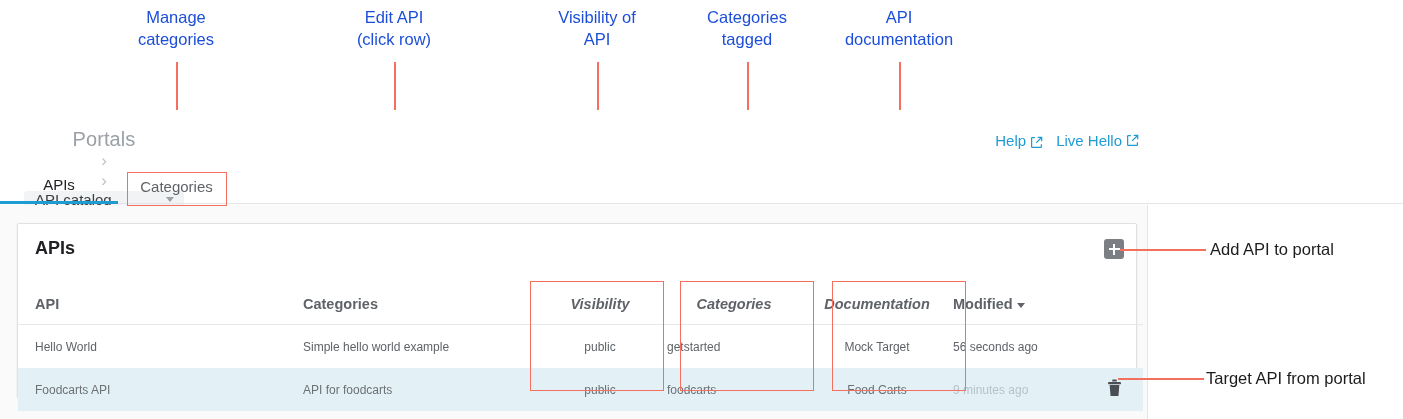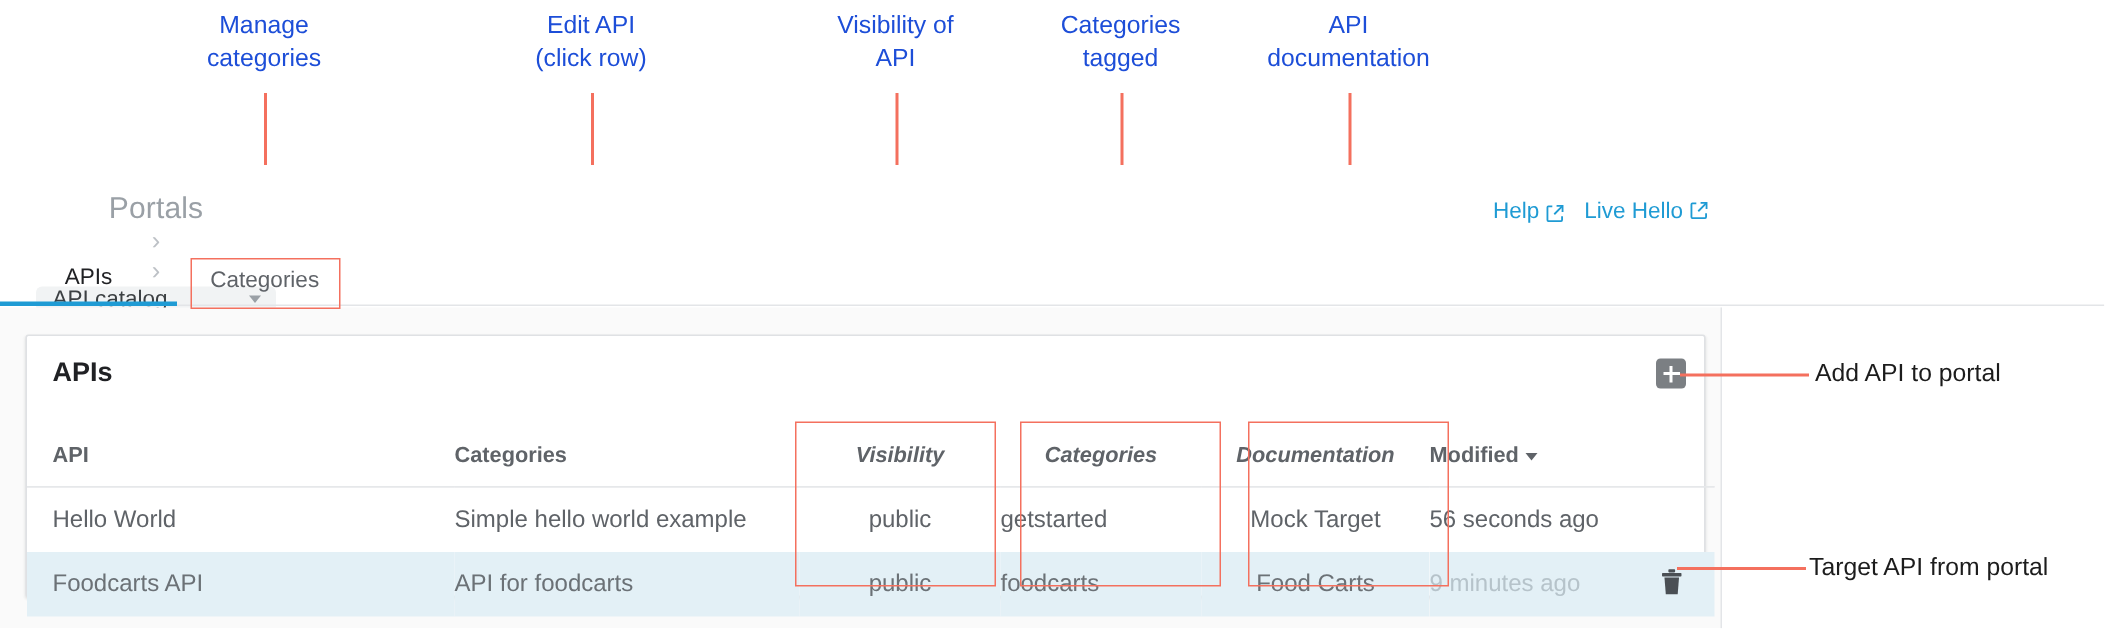--- a/index.html
+++ b/index.html
@@ -237,21 +237,21 @@
     text-align: left;
     font-size: 14.5px;
     font-weight: 700;
     color: #5f6368;
     padding: 0 0 12px 0;
     border-bottom: 1px solid #e6e8ea;
     height: 26px;
     vertical-align: bottom;
   }
   table.apis td {
-    font-size: 16px;
+    font-size: 12px;
     color: #5f6368;
     height: 43px;
     padding: 0;
     vertical-align: middle;
   }
   .col-api { width: 268px; padding-left: 17px !important; }
   .col-desc { width: 230px; }
   .col-vis { width: 134px; text-align: center !important; }
   .col-cat { width: 134px; text-align: left; }
   .col-doc { width: 152px; text-align: center !important; }

